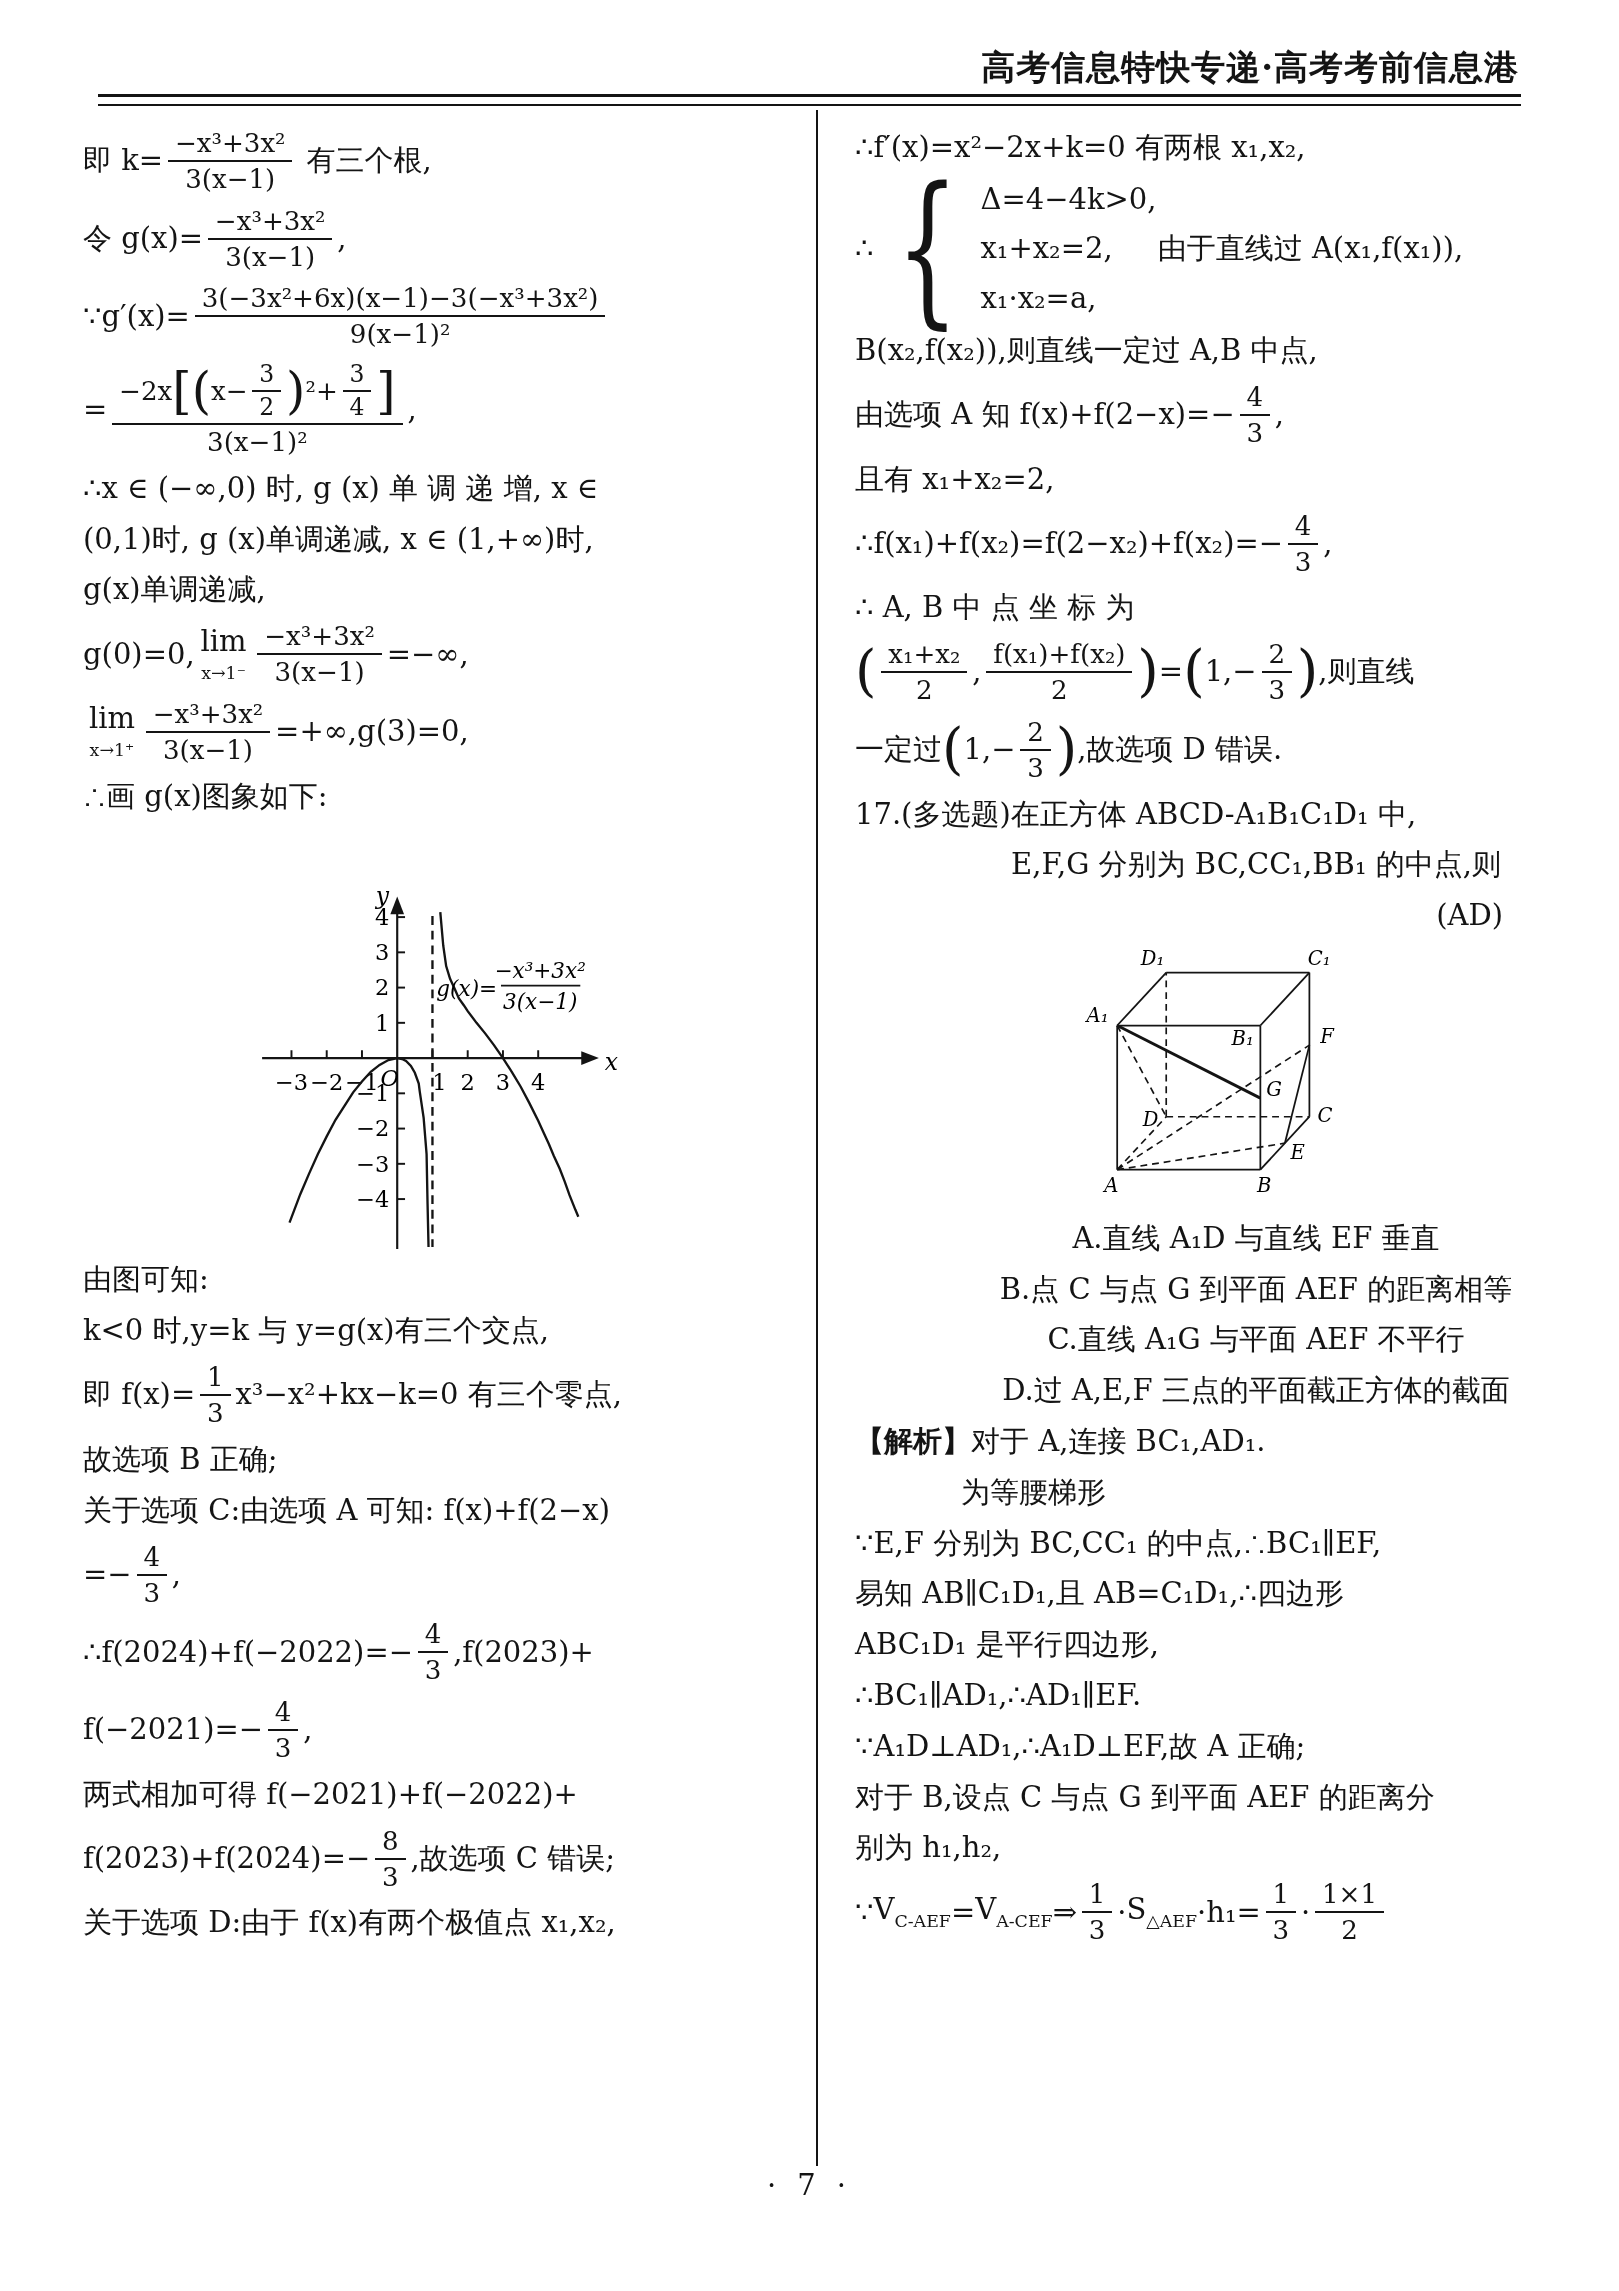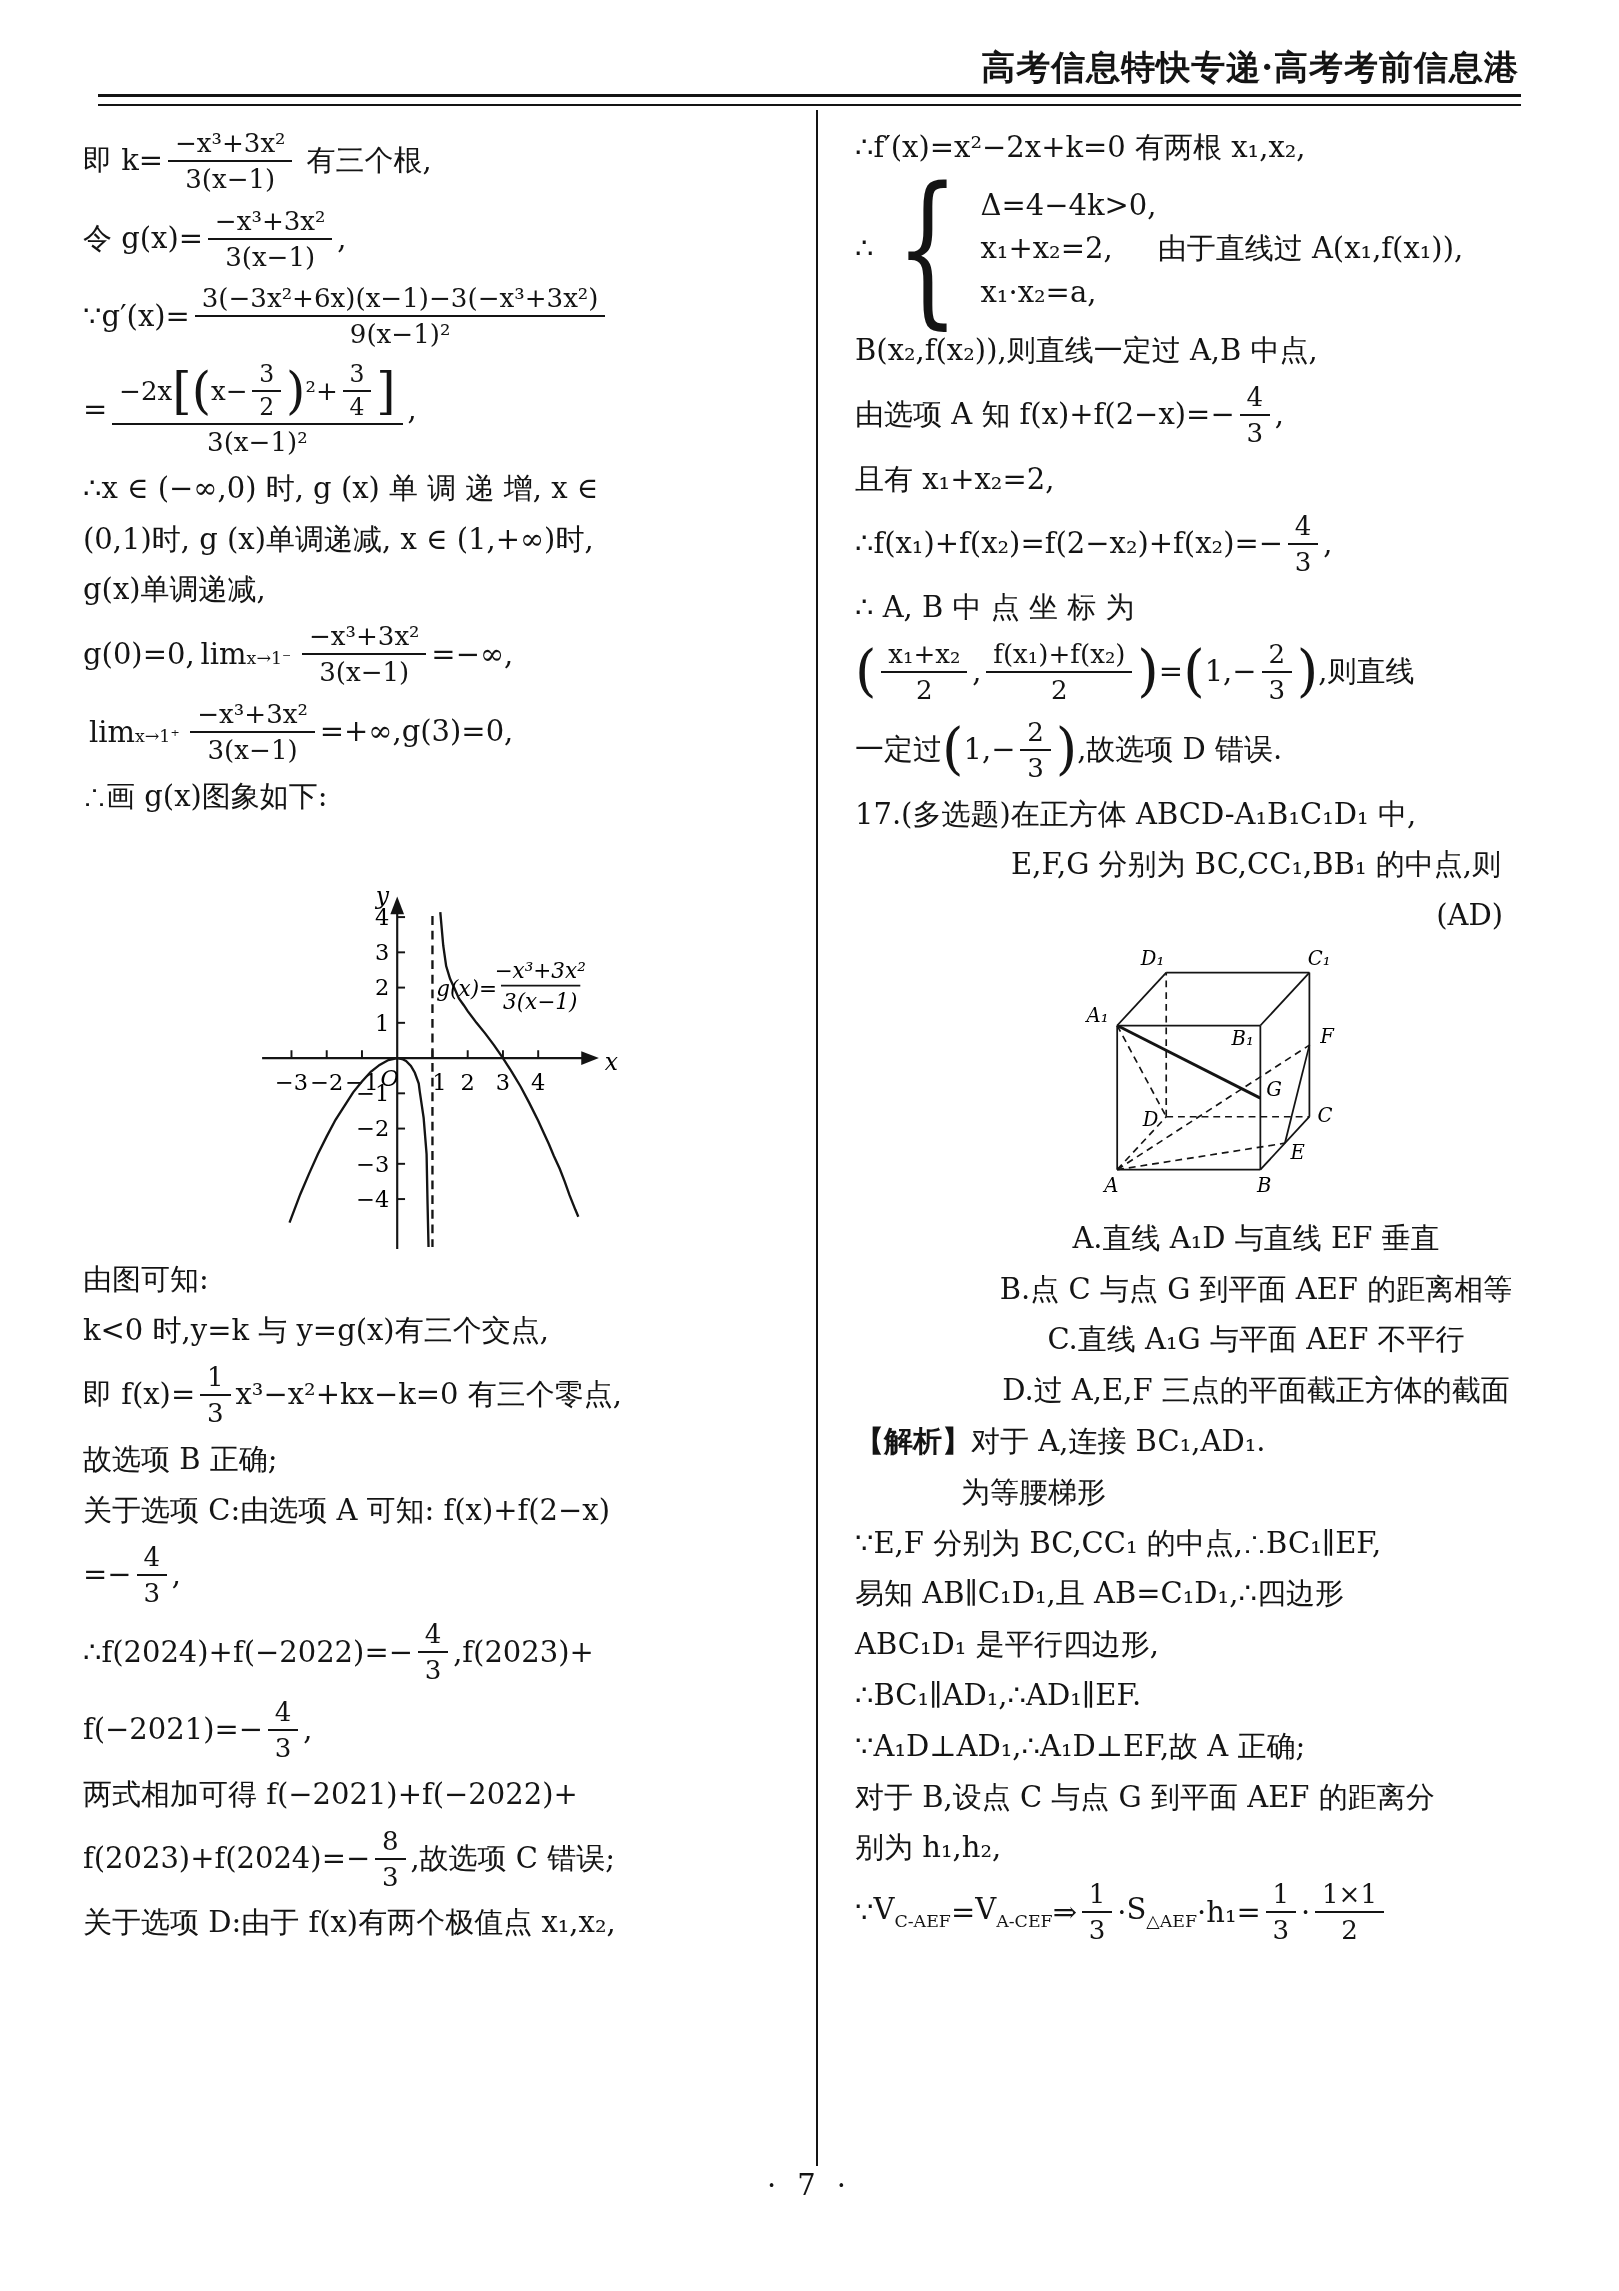--- a/index.html
+++ b/index.html
@@ -30,30 +30,30 @@
   .ind2{padding-left:106px;}
   .right-al{justify-content:flex-end;padding-right:93px;}
   .mtext{display:inline-block;}
   .bold{font-weight:bold;}
   .frac{
     display:inline-flex;flex-direction:column;align-items:center;
     margin:0 4.9px;font-size:0.9em;line-height:1.15;
   }
   .frac .num{border-bottom:2.5px solid #141414;padding:0 6.9px 2px;display:inline-flex;align-items:center;white-space:pre;}
   .frac .den{padding-top:2px;display:inline-flex;align-items:center;white-space:pre;}
-  .lim{display:inline-flex;flex-direction:row;align-items:center;line-height:1;margin:0 5.9px;}
+  .lim{display:inline-flex;flex-direction:column;align-items:center;line-height:1;margin:0 5.9px;}
   .lim .lb{font-size:0.6em;margin-top:9px;}
   .sub{font-size:0.6em;vertical-align:-0.45em;}
   .bigp{font-size:1.9em;font-weight:400;line-height:0.9;}
   .cases-line{margin:13.7px 0;}
   .brace{
     font-size:165px;line-height:137px;display:inline-block;
     transform:scaleX(0.6);margin:0 0 0 2px;font-weight:200;
   }
-  .rows{display:inline-flex;flex-direction:column;gap:8px;}
+  .rows{display:inline-flex;flex-direction:column;gap:14px;}
   .crow{display:flex;align-items:center;white-space:pre;}
   .side{margin-left:45px;}
   .graph-wrap{margin:5.9px 0 5.9px 69px;}
   .cube-wrap{margin:3.9px 0 3.9px 221px;}
   svg{display:block;}
   .footer{
     position:absolute;top:2168px;left:0;width:1619px;text-align:center;
     font-size:29px;letter-spacing:5.9px;
   }
 </style>

